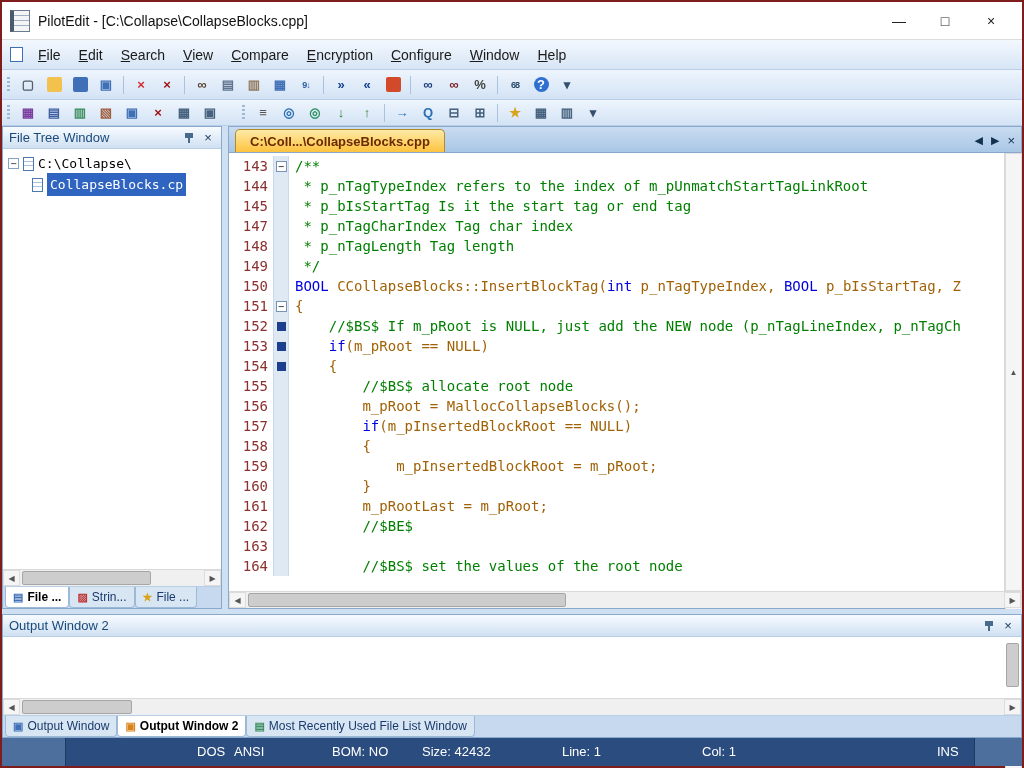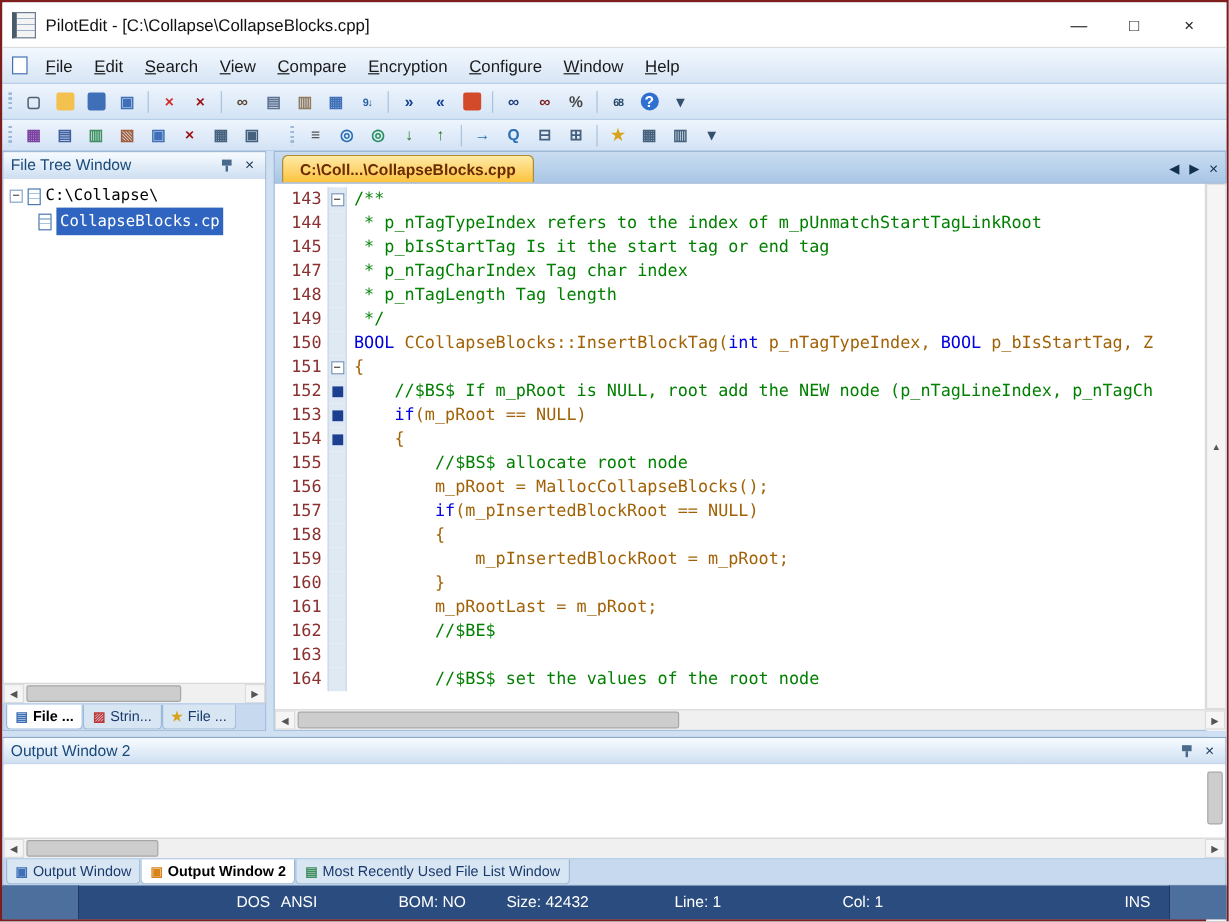--- a/index.html
+++ b/index.html
@@ -378,21 +378,21 @@
               <span class="foldcol">
                 <span class="fold-box">−</span>
               </span>
               <span class="code"><span class="tok-pl">{</span></span>
             </div>
             <div class="code-row">
               <span class="ln">152</span>
               <span class="foldcol">
                 <span class="mod-mark"></span>
               </span>
-              <span class="code"><span class="tok-pl">    </span><span class="tok-com">//$BS$ If m_pRoot is NULL, root add the NEW node (p_nTagLineIndex, p_nTagCh</span></span>
+              <span class="code"><span class="tok-pl">    </span><span class="tok-com">//$BS$ If m_pRoot is NULL, just add the NEW node (p_nTagLineIndex, p_nTagCh</span></span>
             </div>
             <div class="code-row">
               <span class="ln">153</span>
               <span class="foldcol">
                 <span class="mod-mark"></span>
               </span>
               <span class="code"><span class="tok-pl">    </span><span class="tok-kw">if</span><span class="tok-pl">(m_pRoot == NULL)</span></span>
             </div>
             <div class="code-row">
               <span class="ln">154</span>

